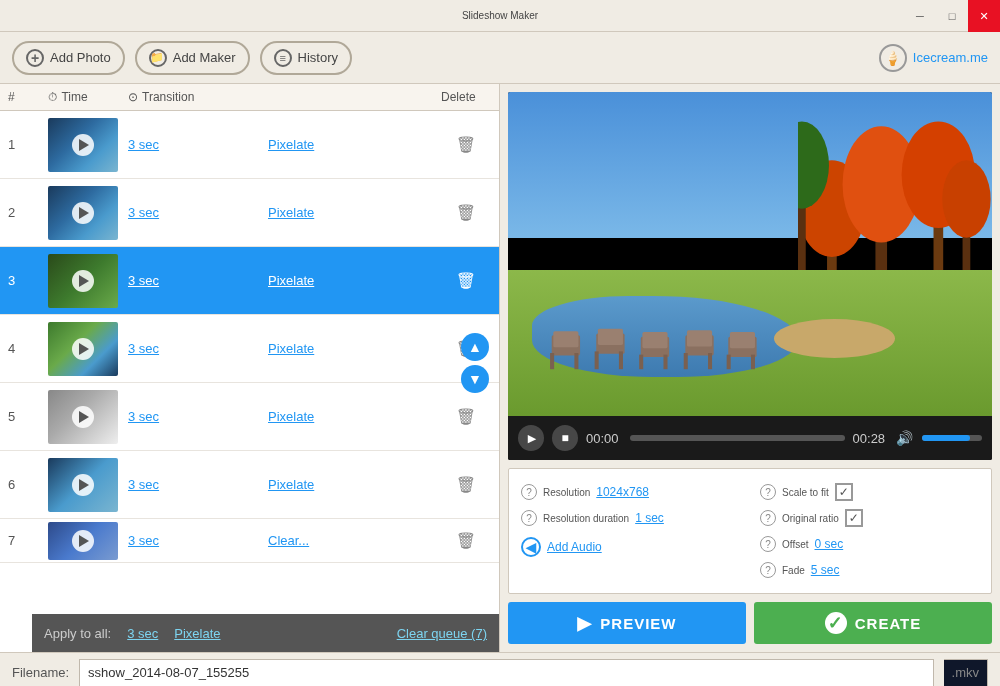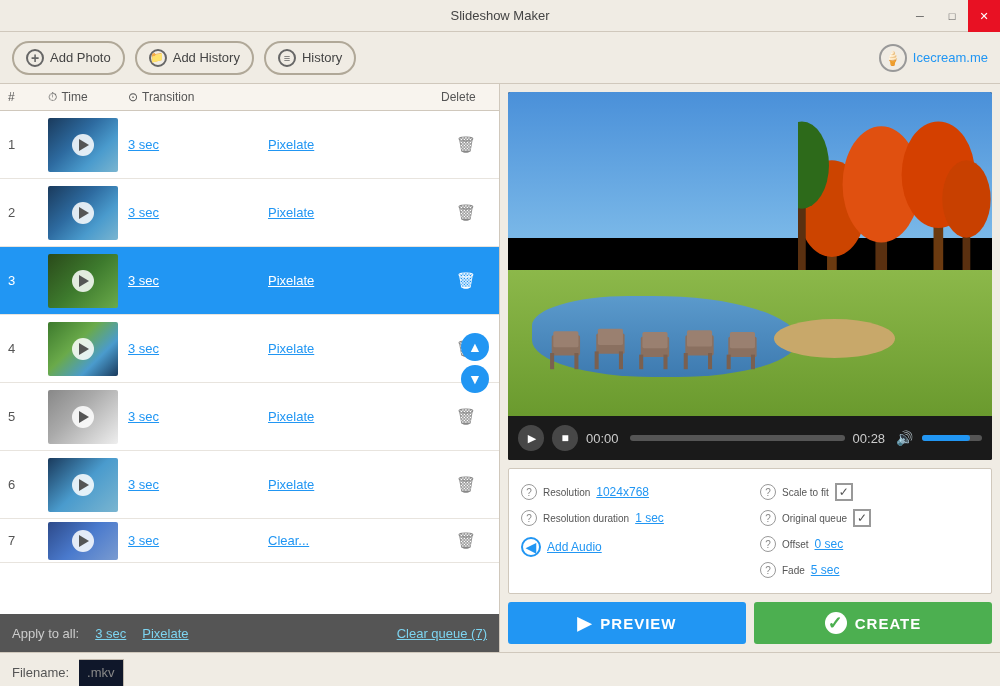--- a/index.html
+++ b/index.html
@@ -17,21 +17,21 @@
     .title-bar {
       background: #f0ece4;
       height: 32px;
       display: flex;
       align-items: center;
       justify-content: center;
       position: relative;
       border-bottom: 1px solid #d0c8bc;
     }
     .title-bar-title {
-      font-size: 13px;
+      font-size: 10px;
       color: #444;
     }
     .title-bar-controls {
       position: absolute;
       right: 0;
       top: 0;
       display: flex;
       height: 32px;
     }
     .title-btn {
@@ -245,20 +245,21 @@
     
     .apply-bar {
       background: #555;
       color: white;
       height: 38px;
       display: flex;
       align-items: center;
       padding: 0 12px;
       gap: 16px;
       font-size: 13px;
+      margin-left: 32px;
     }
     .apply-bar a {
       color: #7dd4f0;
       text-decoration: underline;
       cursor: pointer;
     }
     .apply-bar-label { color: #ccc; }
 
     
     .right-panel {
@@ -561,21 +562,21 @@
   </div>
 </div>
 
 <div class="toolbar">
   <button class="toolbar-btn">
     <div class="btn-icon">+</div>
     <span>Add Photo</span>
   </button>
   <button class="toolbar-btn">
     <div class="btn-icon" style="font-size:11px;">📁</div>
-    <span>Add History</span>
+    <span>Add Maker</span>
   </button>
   <button class="toolbar-btn">
     <div class="btn-icon" style="font-size:11px;">≡</div>
     <span>History</span>
   </button>
   <div class="icecream-link">
     <div class="icecream-icon">🍦</div>
     <span>Icecream.me</span>
   </div>
 </div>
@@ -804,21 +805,21 @@
       </div>
 
       <div>
         <div class="setting-row">
           <div class="help-icon">?</div>
           <span class="setting-label">Scale to fit</span>
           <div class="setting-check">✓</div>
         </div>
         <div class="setting-row">
           <div class="help-icon">?</div>
-          <span class="setting-label">Original queue</span>
+          <span class="setting-label">Original ratio</span>
           <div class="setting-check">✓</div>
         </div>
         <div class="setting-row">
           <div class="help-icon">?</div>
           <span class="setting-label">Offset</span>
           <a class="setting-value">0 sec</a>
         </div>
         <div class="setting-row">
           <div class="help-icon">?</div>
           <span class="setting-label">Fade</span>
@@ -836,14 +837,15 @@
         <span style="font-size:18px; background:#fff; color:#4CAF50; border-radius:50%; width:22px; height:22px; display:flex; align-items:center; justify-content:center;">✓</span>
         <span>CREATE</span>
       </button>
     </div>
 
   </div>
 </div>
 
 <div class="filename-bar">
   <span class="filename-label">Filename:</span>
+  <input class="filename-input" type="text" value="sshow_2014-08-07_155255" style="">
   <span class="filename-ext">.mkv</span>
 </div>
 
 </body></html>

